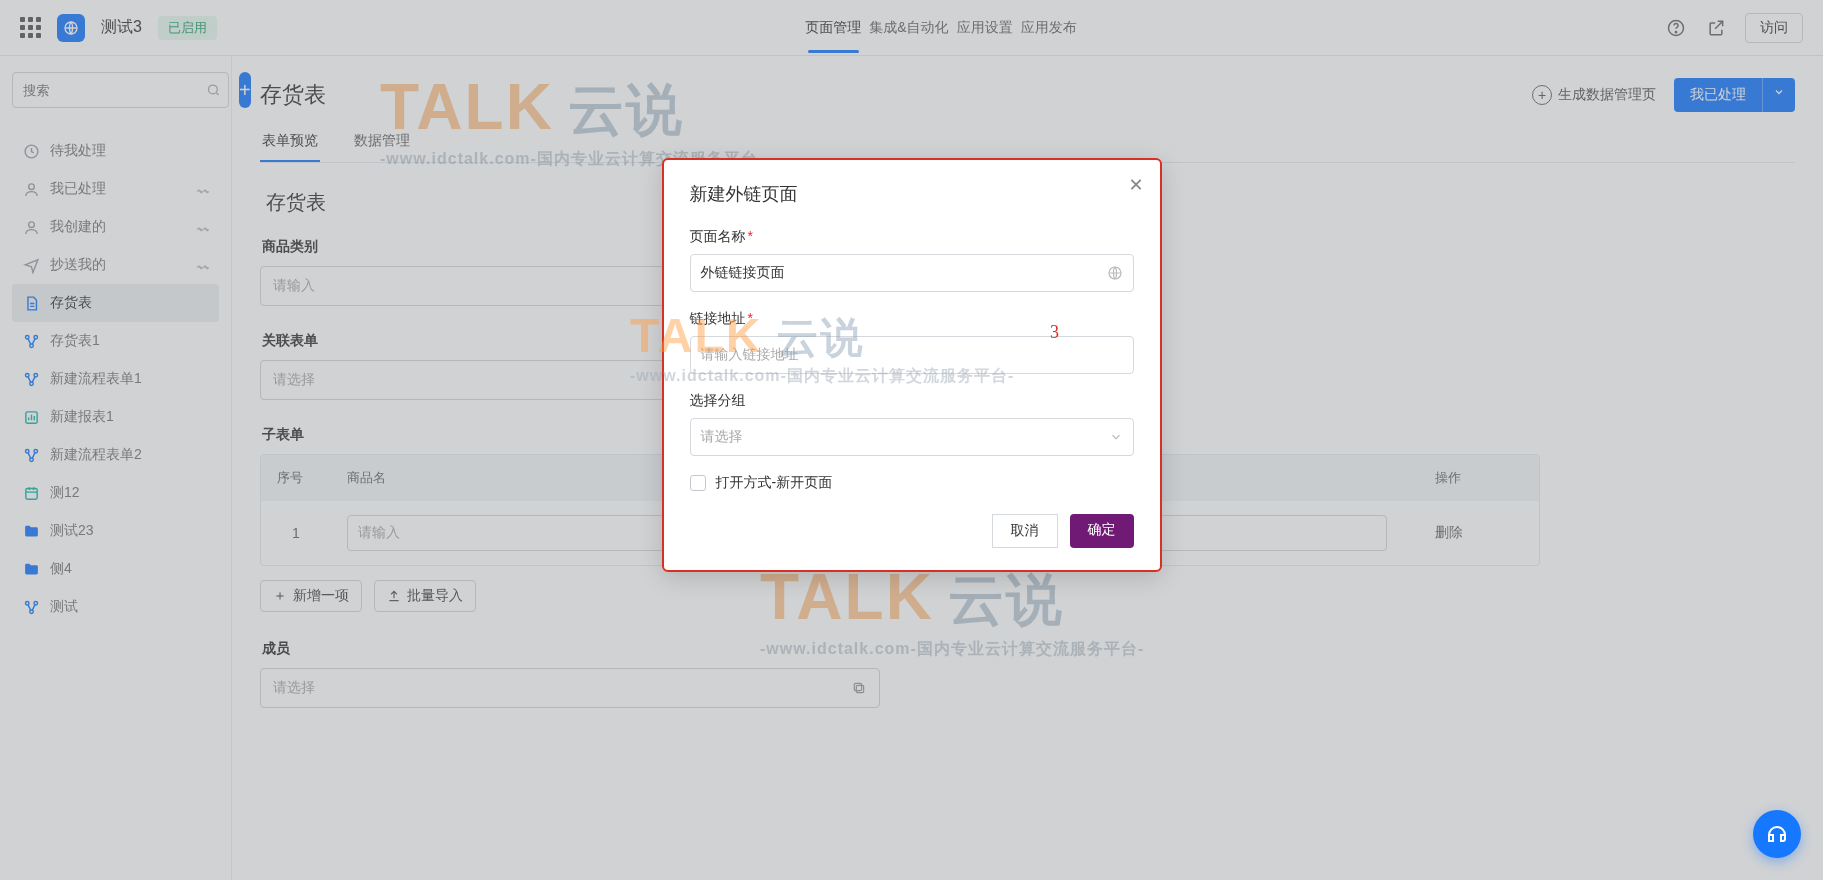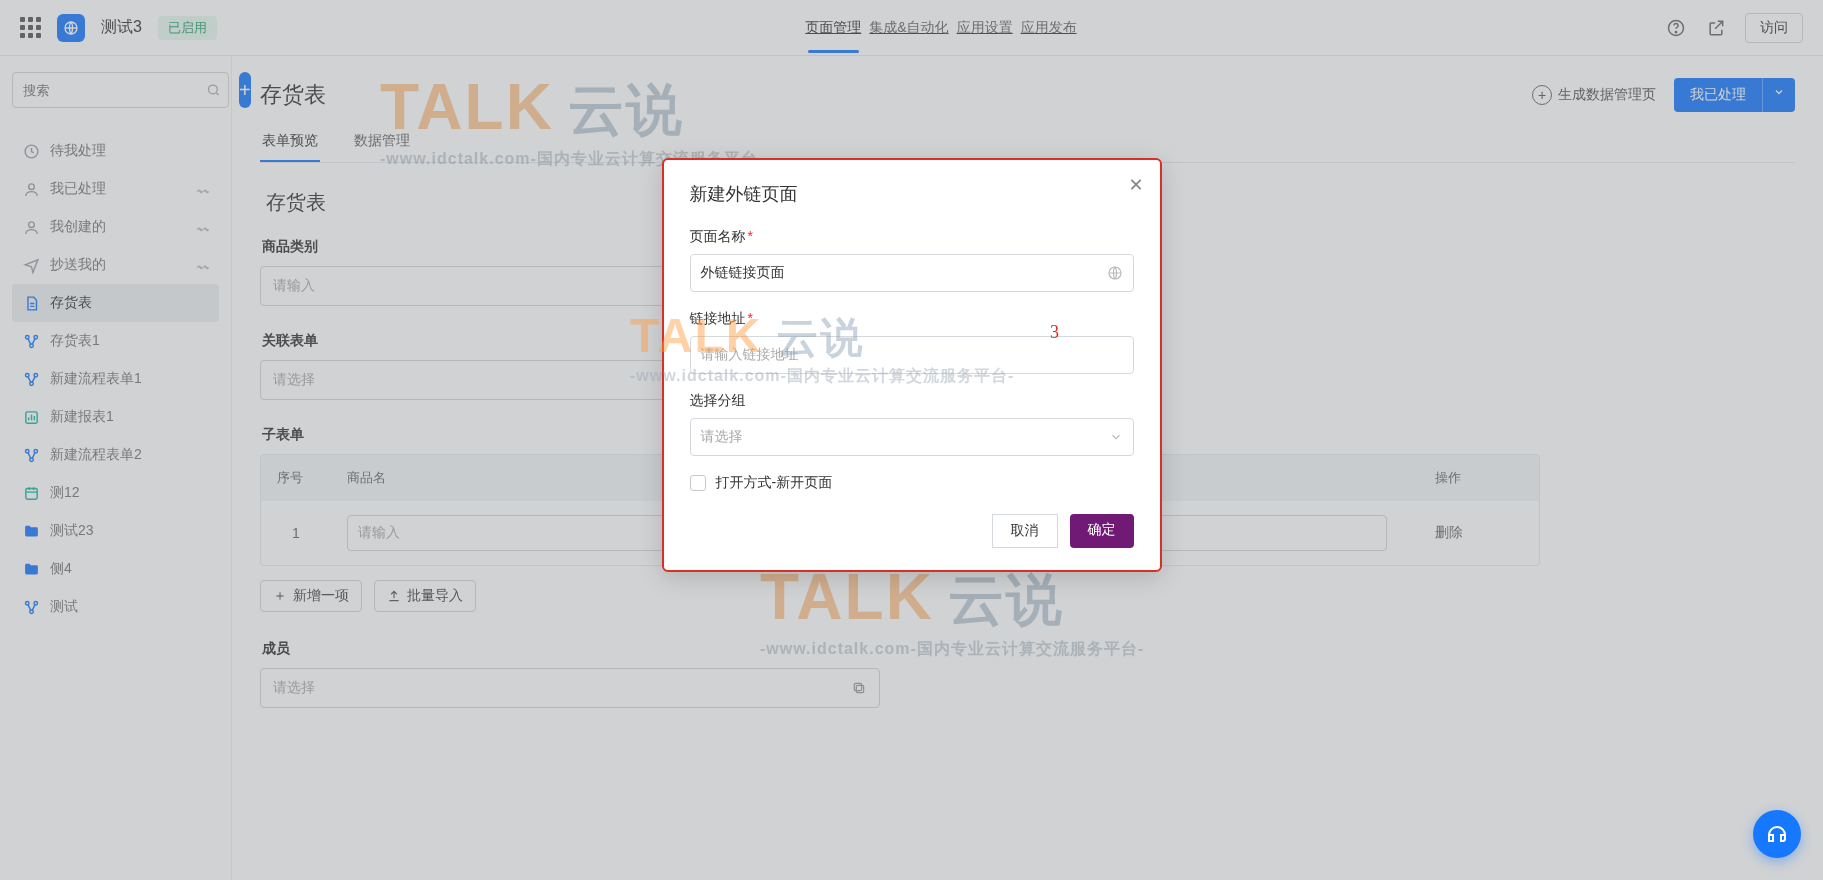--- a/index.html
+++ b/index.html
@@ -4,21 +4,21 @@
 <style>
   *{box-sizing:border-box;margin:0;padding:0;font-family:-apple-system,BlinkMacSystemFont,"Segoe UI","PingFang SC","Microsoft YaHei",sans-serif;}
   body{background:#fff;font-size:14px;color:#333;position:relative;width:1823px;height:880px;overflow:hidden;}
   
   .top{height:56px;border-bottom:1px solid #e6e8eb;display:flex;align-items:center;padding:0 20px;gap:16px;}
   .grid-icon{display:grid;grid-template-columns:repeat(3,5px);grid-template-rows:repeat(3,5px);gap:3px;}
   .grid-icon span{background:#555;border-radius:1px;}
   .app-badge{width:28px;height:28px;background:#1677ff;border-radius:6px;display:flex;align-items:center;justify-content:center;color:#fff;}
   .app-name{font-size:16px;color:#333;}
   .status-pill{background:#e8f7ee;color:#2ba471;padding:3px 10px;border-radius:4px;font-size:13px;}
-  .nav{display:flex;margin:0 auto;text-decoration:underline;}
+  .nav{display:flex;margin:0 auto;}
   .nav-item{padding:16px 4px;color:#666;position:relative;}
   .nav-item.active{color:#333;font-weight:500;}
   .nav-item.active::after{content:"";position:absolute;left:10%;right:10%;bottom:0;height:3px;background:#1677ff;border-radius:2px;}
   .top-right{display:flex;align-items:center;gap:18px;color:#666;}
   .icon-btn{width:22px;height:22px;display:flex;align-items:center;justify-content:center;}
   .visit-btn{border:1px solid #d5d8dc;padding:5px 14px;border-radius:4px;color:#333;background:#fff;}
   
   .layout{display:flex;height:calc(100% - 56px);}
   .sidebar{width:232px;border-right:1px solid #eef0f2;padding:16px 12px;}
   .side-search{display:flex;gap:10px;align-items:center;margin-bottom:24px;}

